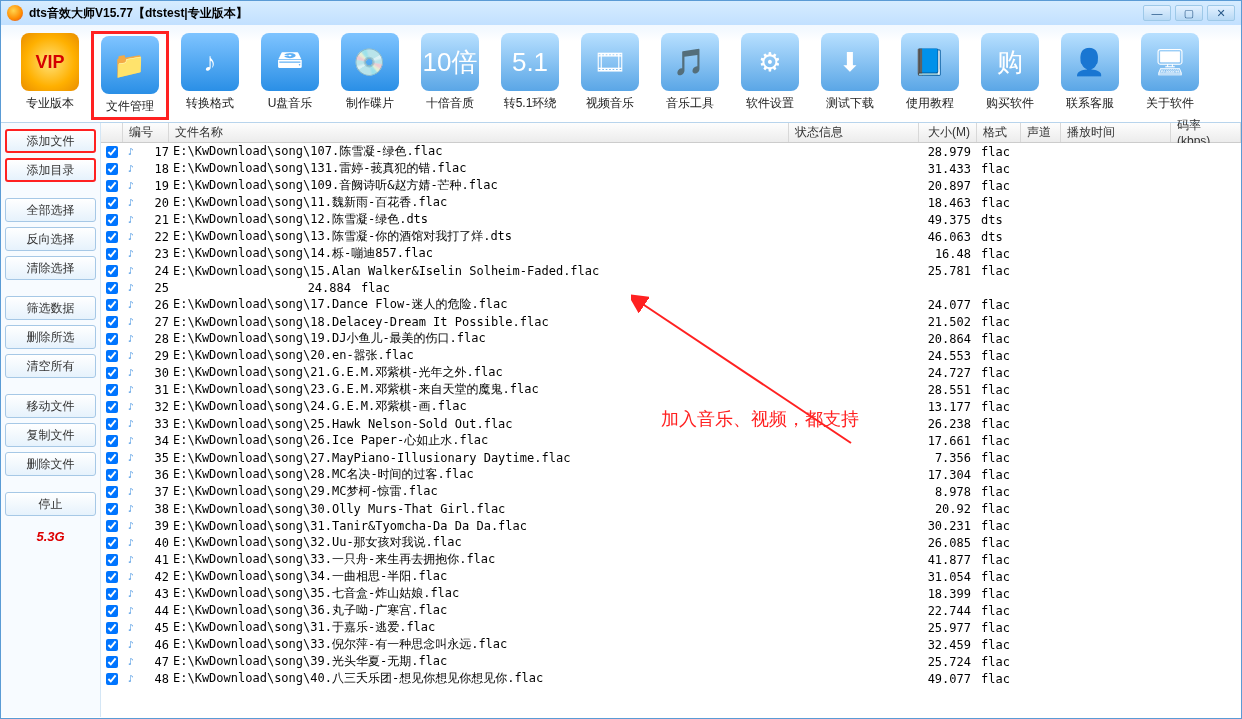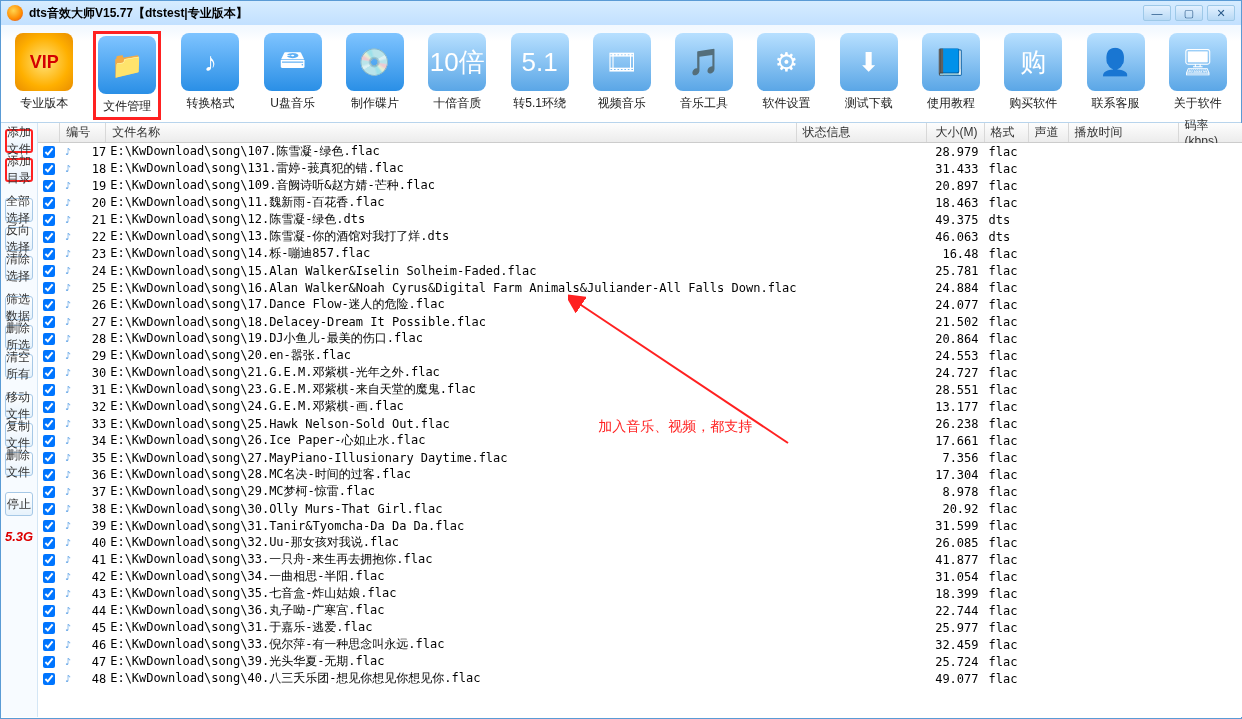--- a/index.html
+++ b/index.html
@@ -3,21 +3,21 @@
 <meta charset="utf-8">
 <style>
 * { margin: 0; padding: 0; box-sizing: border-box; }
 body { font-family: "Microsoft YaHei", SimSun, Arial, sans-serif; font-size: 12px; background: #fff; overflow: hidden; }
 .window { width: 1242px; height: 719px; border: 1px solid #5a9bd5; background: linear-gradient(#e8f4ff,#f5faff 30px,#fff 40px); position: relative; }
 .titlebar { height: 24px; display: flex; align-items: center; padding: 0 6px; background: linear-gradient(#d6ecff,#c2e0ff); }
 .titlebar .tico { width: 16px; height: 16px; background: radial-gradient(circle at 40% 35%, #ffd54f, #ff8a00 60%, #c44 100%); border-radius: 50%; margin-right: 6px; }
 .titlebar .ttxt { font-weight: bold; color: #000; font-size: 12px; }
 .winbtns { margin-left: auto; display: flex; gap: 4px; }
 .winbtns span { width: 28px; height: 16px; background: linear-gradient(#e3f1ff,#b8d9f5); border: 1px solid #9ec9e8; border-radius: 2px; display: flex; align-items: center; justify-content: center; color: #2a5a8a; font-size: 11px; cursor: pointer; }
-.toolbar { display: flex; padding: 6px 10px 2px; gap: 16px; position: relative; }
+.toolbar { display: flex; padding: 6px 10px 2px; gap: 2px; position: relative; }
 .tbtn { width: 78px; display: flex; flex-direction: column; align-items: center; cursor: pointer; padding: 2px; }
 .tbtn .ico { width: 58px; height: 58px; border-radius: 8px; display: flex; align-items: center; justify-content: center; font-size: 26px; color: #fff; }
 .tbtn .lbl { margin-top: 4px; font-size: 12px; color: #222; }
 .highlight-red { border: 3px solid #ff2121; }
 .vip-ico { background: radial-gradient(circle,#ffe27a,#ffb000 60%,#e88c00); color: #d40000!important; font-weight: bold; font-size: 18px!important; }
 .blue-ico { background: linear-gradient(#7fc4ff,#2a8fe6); }
 .grad-ico { background: linear-gradient(#b8e0ff,#5aa6e6); }
 .content { display: flex; height: calc(100% - 122px); border-top: 1px solid #b8d4ec; }
 .sidebar { width: 100px; padding: 6px 4px; border-right: 1px solid #d4e6f5; display: flex; flex-direction: column; gap: 5px; background: #f7fbff; }
 .sbtn { height: 24px; border: 1px solid #a6c8e6; background: linear-gradient(#fff,#e6f2fc); border-radius: 3px; display: flex; align-items: center; justify-content: center; font-size: 12px; color: #333; cursor: pointer; }
@@ -42,21 +42,21 @@
 .row .c-chk input { width: 12px; height: 12px; }
 .row .c-ico { width: 16px; text-align: center; color: #3a8de0; font-size: 10px; }
 .row .c-num { width: 30px; text-align: right; padding-left: 2px; }
 .row .c-name { flex: 1; padding-left: 4px; white-space: nowrap; overflow: hidden; }
 .row .c-status { width: 130px; }
 .row .c-size { width: 58px; text-align: right; padding-right: 6px; }
 .row .c-fmt { width: 44px; padding-left: 4px; }
 .row .c-snd { width: 40px; }
 .row .c-ptime { width: 110px; }
 .row .c-rate { width: 70px; }
-.annotation { position: absolute; color: #ff2121; font-size: 14px; pointer-events: none; left: 560px; top: 295px; white-space: nowrap; }
+.annotation { position: absolute; color: #ff2121; font-size: 18px; pointer-events: none; left: 560px; top: 284px; white-space: nowrap; }
 .arrow { position: absolute; left: 530px; top: 170px; pointer-events: none; }
 .scrollbar-placeholder::-webkit-scrollbar { width: 16px; }
 .scrollbar-placeholder::-webkit-scrollbar-track { background: #f0f0f0; }
 .scrollbar-placeholder::-webkit-scrollbar-thumb { background: #c8c8c8; border: 1px solid #aaa; }
 </style>
 </head>
 <body>
 
 <div class="window">
   <div class="titlebar">
@@ -276,21 +276,20 @@
             <div class="c-snd"></div>
             <div class="c-ptime"></div>
             <div class="c-rate"></div>
           </div>
           <div class="row">
             <div class="c-chk">
               <input type="checkbox" checked="" style="">
             </div>
             <div class="c-ico">♪</div>
             <div class="c-num">25</div>
-            <div class="c-name">E:\KwDownload\song\16.Alan Walker&amp;Noah Cyrus&amp;Digital Farm Animals&amp;Juliander-All Falls Down.flac</div>
             <div class="c-status"></div>
             <div class="c-size">24.884</div>
             <div class="c-fmt">flac</div>
             <div class="c-snd"></div>
             <div class="c-ptime"></div>
             <div class="c-rate"></div>
           </div>
           <div class="row">
             <div class="c-chk">
               <input type="checkbox" checked="" style="">
@@ -474,21 +473,21 @@
             <div class="c-rate"></div>
           </div>
           <div class="row">
             <div class="c-chk">
               <input type="checkbox" checked="" style="">
             </div>
             <div class="c-ico">♪</div>
             <div class="c-num">39</div>
             <div class="c-name">E:\KwDownload\song\31.Tanir&amp;Tyomcha-Da Da Da.flac</div>
             <div class="c-status"></div>
-            <div class="c-size">31.599</div>
+            <div class="c-size">30.231</div>
             <div class="c-fmt">flac</div>
             <div class="c-snd"></div>
             <div class="c-ptime"></div>
             <div class="c-rate"></div>
           </div>
           <div class="row">
             <div class="c-chk">
               <input type="checkbox" checked="" style="">
             </div>
             <div class="c-ico">♪</div>

